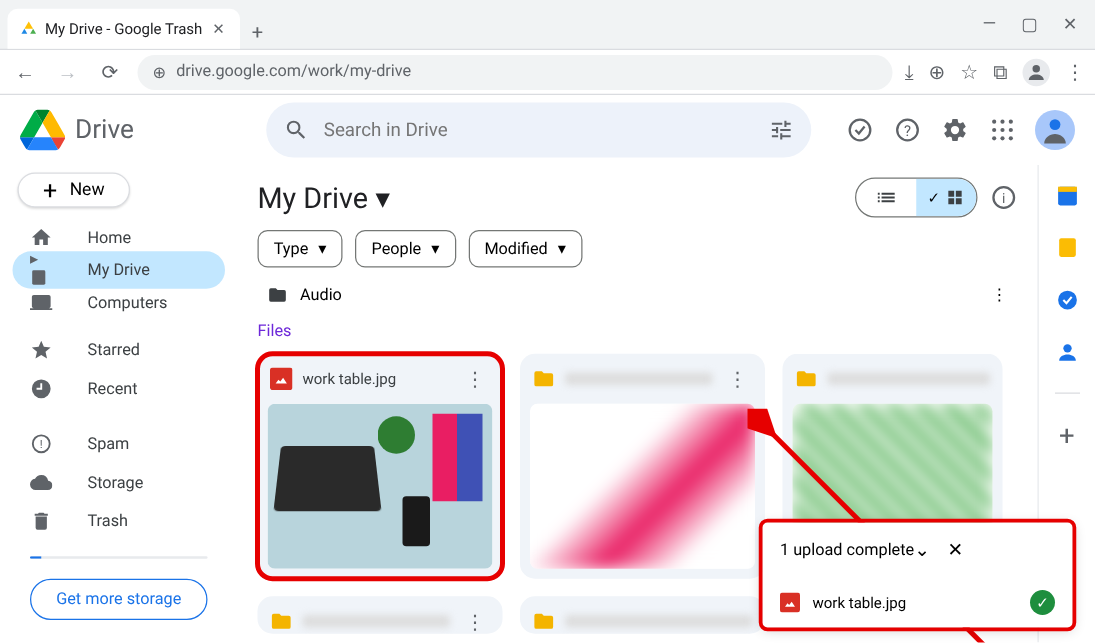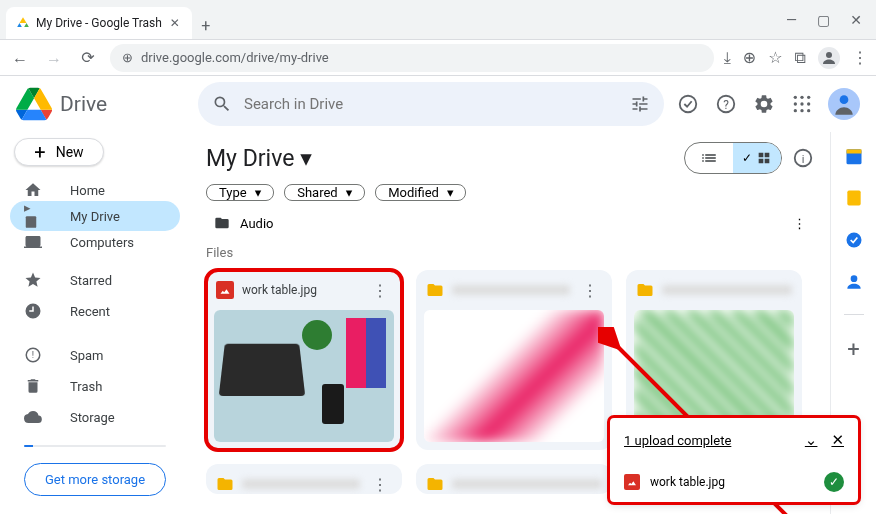--- a/index.html
+++ b/index.html
@@ -16,21 +16,21 @@
 
 .browser-bar { height:36px; background:#fff; border-bottom:1px solid #dadce0; display:flex; align-items:center; padding:0 8px; gap:10px; }
 .nav-btn { width:24px; height:24px; display:flex; align-items:center; justify-content:center; color:#5f6368; cursor:pointer; }
 .nav-btn.disabled { color:#bdc1c6; }
 .addr { flex:1; display:flex; align-items:center; gap:8px; font-size:13px; color:#5f6368; background:#f1f3f4; border-radius:16px; height:28px; padding:0 12px; }
 .bar-right { display:flex; gap:12px; align-items:center; }
 .bar-right span { color:#5f6368; cursor:pointer; font-size:16px; }
 .avatar-sm { width:22px; height:22px; border-radius:50%; background:#e8eaed; display:flex; align-items:center; justify-content:center; }
 
 
-.app-header { height:56px; display:flex; align-items:center; padding:0 16px; gap:12px; }
+.app-header { height:56px; display:flex; align-items:center; padding:0 16px; gap:27px; }
 .drive-logo { display:flex; align-items:center; gap:8px; width:170px; }
 .drive-name { font-size:21px; color:#5f6368; }
 .search-wrap { flex:1; max-width:470px; height:44px; background:#edf2fa; border-radius:24px; display:flex; align-items:center; padding:0 14px; gap:12px; }
 .search-wrap input { border:none; background:none; flex:1; font-size:15px; color:#5f6368; outline:none; }
 .search-tune { color:#5f6368; cursor:pointer; }
 .hdr-icons { margin-left:auto; display:flex; gap:14px; align-items:center; }
 .hdr-icons .hic { width:24px; height:24px; color:#5f6368; cursor:pointer; display:flex; align-items:center; justify-content:center; }
 .avatar-lg { width:32px; height:32px; border-radius:50%; background:#a8c7fa; display:flex; align-items:center; justify-content:center; }
 
 
@@ -50,23 +50,23 @@
 .content { flex:1; padding:0 16px; overflow:hidden; position:relative; }
 .content-top { display:flex; align-items:center; height:52px; }
 .bc { font-size:23px; color:#202124; display:flex; align-items:center; gap:6px; cursor:pointer; }
 .view-toggle { margin-left:auto; display:flex; align-items:center; gap:10px; }
 .toggle-group { display:flex; border:1px solid #747775; border-radius:20px; overflow:hidden; height:32px; }
 .toggle-btn { width:48px; display:flex; align-items:center; justify-content:center; cursor:pointer; gap:4px; }
 .toggle-btn.active { background:#c2e7ff; }
 .info-ic { color:#5f6368; cursor:pointer; }
 
 .filter-row { display:flex; gap:10px; margin-bottom:8px; }
-.filter-chip { height:17px; border:1px solid #747775; border-radius:8px; display:flex; align-items:center; padding:0 12px; gap:8px; font-size:13px; cursor:pointer; }
-
-.section-label { font-size:13px; color:#737373; margin:8px 0 10px; }
+.filter-chip { height:30px; border:1px solid #747775; border-radius:8px; display:flex; align-items:center; padding:0 12px; gap:8px; font-size:13px; cursor:pointer; }
+
+.section-label { font-size:13px; color:#6d28d9; margin:8px 0 10px; }
 .folder-row { height:28px; display:flex; align-items:center; justify-content:space-between; padding:0 8px; font-size:13px; margin-bottom:6px; }
 
 .file-grid { display:flex; gap:14px; flex-wrap:wrap; }
 .file-card { width:196px; height:180px; background:#f0f4f9; border-radius:12px; overflow:hidden; cursor:pointer; position:relative; }
 .file-card.highlighted { outline:4px solid #e60000; outline-offset:-2px; }
 .file-card-head { height:40px; display:flex; align-items:center; padding:0 10px; gap:8px; }
 .file-type-ic { width:18px; height:18px; }
 .file-name { font-size:12px; color:#3c4043; flex:1; white-space:nowrap; overflow:hidden; text-overflow:ellipsis; }
 .file-more { color:#5f6368; cursor:pointer; padding:4px; }
 .file-thumb { margin:0 8px 8px; height:132px; border-radius:6px; overflow:hidden; background:#fff; }
@@ -80,21 +80,21 @@
 .books { position:absolute; right:8px; top:8px; width:40px; height:70px; background:linear-gradient(90deg,#e91e63 50%,#3f51b5 50%); }
 .plant { position:absolute; left:88px; top:10px; width:30px; height:30px; background:#2e7d32; border-radius:50%; }
 .phone { position:absolute; right:50px; bottom:18px; width:22px; height:40px; background:#1a1a1a; border-radius:3px; }
 
 
 .side-panel { width:46px; border-left:1px solid #e8eaed; display:flex; flex-direction:column; align-items:center; gap:22px; padding-top:14px; }
 .sp-ic { width:20px; height:20px; cursor:pointer; }
 
 
 .upload-toast { position:absolute; bottom:12px; right:18px; width:248px; background:#fff; box-shadow:0 2px 10px rgba(0,0,0,0.2); border-radius:4px; outline:3px solid #e60000; overflow:hidden; }
-.toast-head { height:44px; display:flex; align-items:center; justify-content:space-between; padding:15px 14px; font-size:13px;text-decoration:underline; }
+.toast-head { height:44px; display:flex; align-items:center; padding:15px 14px; font-size:13px; }
 .toast-head-r { display:flex; gap:14px; }
 .toast-head-r span { cursor:pointer; font-size:15px; }
 .toast-item { height:40px; display:flex; align-items:center; padding:0 14px; gap:10px; font-size:12px; }
 .check-ic { width:20px; height:20px; background:#1e8e3e; border-radius:50%; color:#fff; display:flex; align-items:center; justify-content:center; margin-left:auto; font-size:12px; }
 
 
 .arrow { position:absolute; pointer-events:none; }
 
 svg { display:block; }
 </style>
@@ -118,21 +118,21 @@
     <span>✕</span>
   </div>
 </div>
 
 <div class="browser-bar">
   <div class="nav-btn">←</div>
   <div class="nav-btn disabled">→</div>
   <div class="nav-btn">⟳</div>
   <div class="addr">
     <span>⊕</span>
-    <span>drive.google.com/drive/my-drive</span>
+    <span>drive.google.com/work/my-drive</span>
   </div>
   <div class="bar-right">
     <span>⤓</span>
     <span>⊕</span>
     <span>☆</span>
     <span>⧉</span>
     <div class="avatar-sm">
       <svg width="18" height="18" viewBox="0 0 24 24">
           <circle cx="12" cy="8" r="4" fill="#5f6368"></circle>
           <path d="M4 20c0-4 4-6 8-6s8 2 8 6" fill="#5f6368"></path>
@@ -257,32 +257,32 @@
             <svg width="18" height="18" viewBox="0 0 24 24">
               <circle cx="12" cy="12" r="9" fill="none" stroke="#5f6368" stroke-width="2"></circle>
               <text x="12" y="16" text-anchor="middle" font-size="12" fill="#5f6368">!</text>
             </svg>
           </span>
           <span>Spam</span>
         </div>
       <div class="nav-item">
           <span class="nic">
             <svg width="18" height="18" viewBox="0 0 24 24">
-              <path fill="#5f6368" d="M6 19a2 2 0 002 2h8a2 2 0 002-2V7H6v12zM19 4h-3.5l-1-1h-5l-1 1H5v2h14V4z"></path>
+              <path fill="#5f6368" d="M19.35 10.04A7.49 7.49 0 0012 4a7.5 7.5 0 00-6.65 4.04A6 6 0 006 20h13a5 5 0 00.35-9.96z"></path>
             </svg>
           </span>
-          <span>Trash</span>
+          <span>Storage</span>
         </div>
       <div class="nav-item">
           <span class="nic">
             <svg width="18" height="18" viewBox="0 0 24 24">
-              <path fill="#5f6368" d="M19.35 10.04A7.49 7.49 0 0012 4a7.5 7.5 0 00-6.65 4.04A6 6 0 006 20h13a5 5 0 00.35-9.96z"></path>
+              <path fill="#5f6368" d="M6 19a2 2 0 002 2h8a2 2 0 002-2V7H6v12zM19 4h-3.5l-1-1h-5l-1 1H5v2h14V4z"></path>
             </svg>
           </span>
-          <span>Storage</span>
+          <span>Trash</span>
         </div>
     </div>
     <div class="storage-bar">
         <div class="storage-bar-fill"></div>
       </div>
     <div class="get-storage">Get more storage</div>
   </div>
 
   <div class="content">
     <div class="content-top">
@@ -312,21 +312,21 @@
           </div>
       </div>
     </div>
 
     <div class="filter-row">
       <div class="filter-chip">
           <span>Type</span>
           <span>▾</span>
         </div>
       <div class="filter-chip">
-          <span>Shared</span>
+          <span>People</span>
           <span>▾</span>
         </div>
       <div class="filter-chip">
           <span>Modified</span>
           <span>▾</span>
         </div>
     </div>
 
     <div class="folder-row">
       <span style="display:flex;gap:10px;align-items:center">

